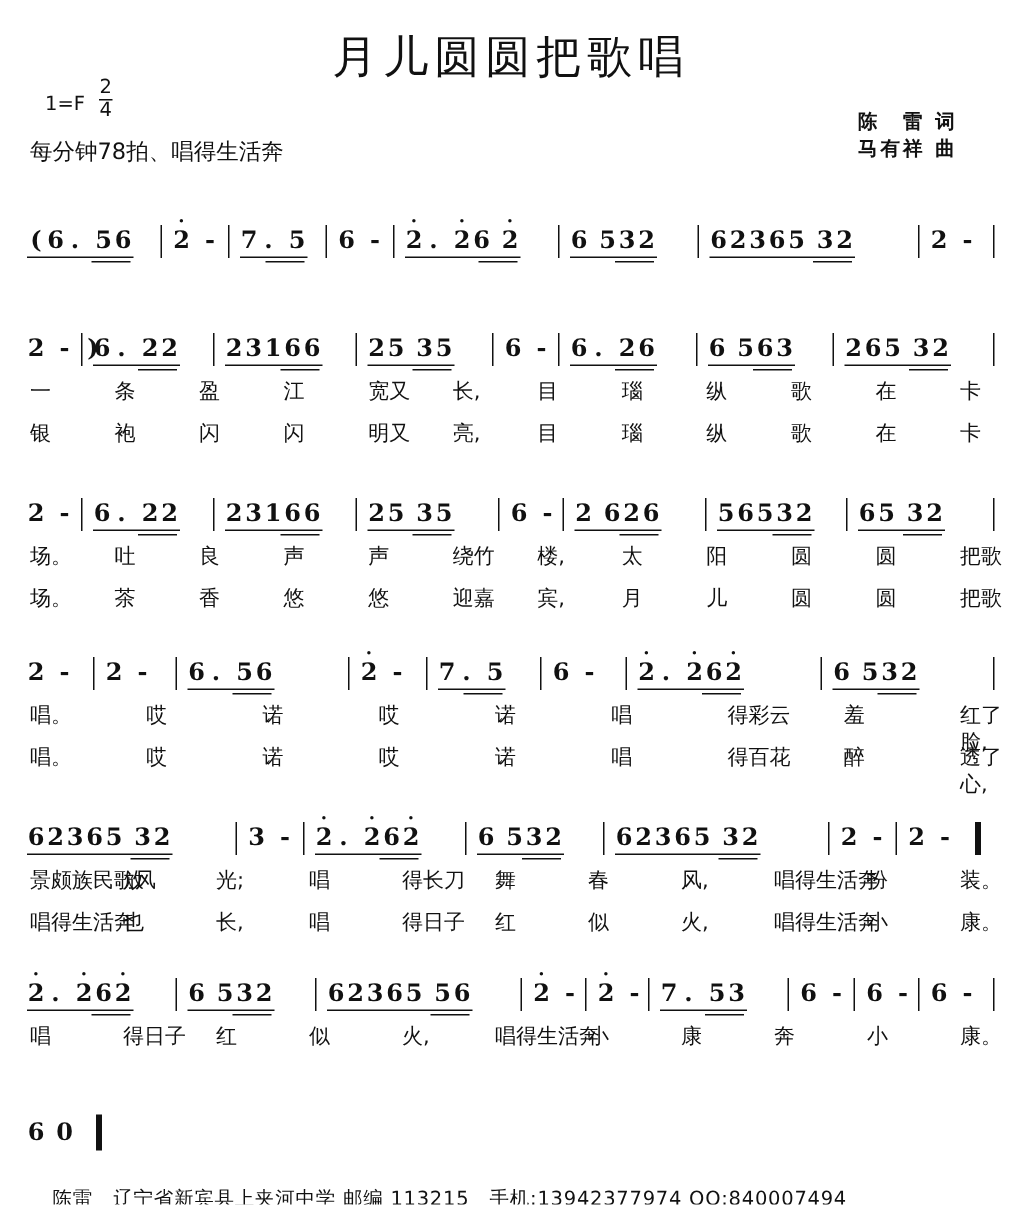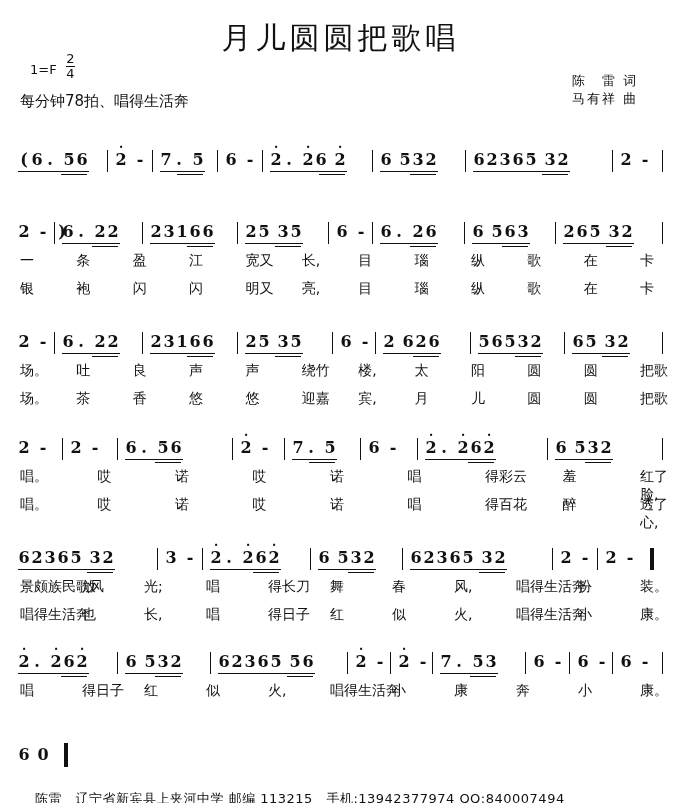--- a/index.html
+++ b/index.html
@@ -2,21 +2,21 @@
 <html><head>
 <meta charset="utf-8">
 <style>
   html, body { margin: 0; padding: 0; background: #ffffff; }
   body { width: 681px; height: 803px; position: relative; overflow: hidden; font-family: "DejaVu Sans", sans-serif; color: #111; }
   .title { position: absolute; left: 0; width: 681px; top: 18px; text-align: center; font-family: "DejaVu Serif", serif; font-size: 30px; letter-spacing: 4px; }
   .key { position: absolute; left: 30px; top: 62px; font-size: 13px; }
   .timesig { position: absolute; left: 66px; top: 52px; font-size: 13px; text-align: center; line-height: 14px; }
   .timesig .bar { border-top: 1px solid #111; width: 9px; margin: 0 auto; }
   .tempo { position: absolute; left: 20px; top: 92px; font-size: 15px; }
-  .credit { position: absolute; left: 572px; font-size: 13px; letter-spacing: 2px; }
+  .credit { position: absolute; left: 572px; font-size: 13px; letter-spacing: 2px; font-weight: bold; }
   .line { position: absolute; left: 0; width: 681px; }
   .notes { position: absolute; left: 0; top: 0; height: 40px; width: 681px; }
   .tok { position: absolute; top: 10px; font-family: "DejaVu Serif", serif; font-weight: bold; font-size: 16px; text-align: center; width: 12px; }
   .tok .dotup { position: absolute; top: -7px; left: 0; width: 12px; text-align: center; font-size: 12px; line-height: 8px; }
   .ul1 { position: absolute; height: 1px; background: #111; }
   .barline { position: absolute; top: 10px; width: 1px; height: 22px; background: #111; }
   .lyr { position: absolute; font-size: 14px; }
   .footer { position: absolute; left: 35px; top: 790px; font-size: 13px; letter-spacing: 0.5px; white-space: nowrap; }
   .endbar { position: absolute; width: 4px; background: #111; }
 </style>

